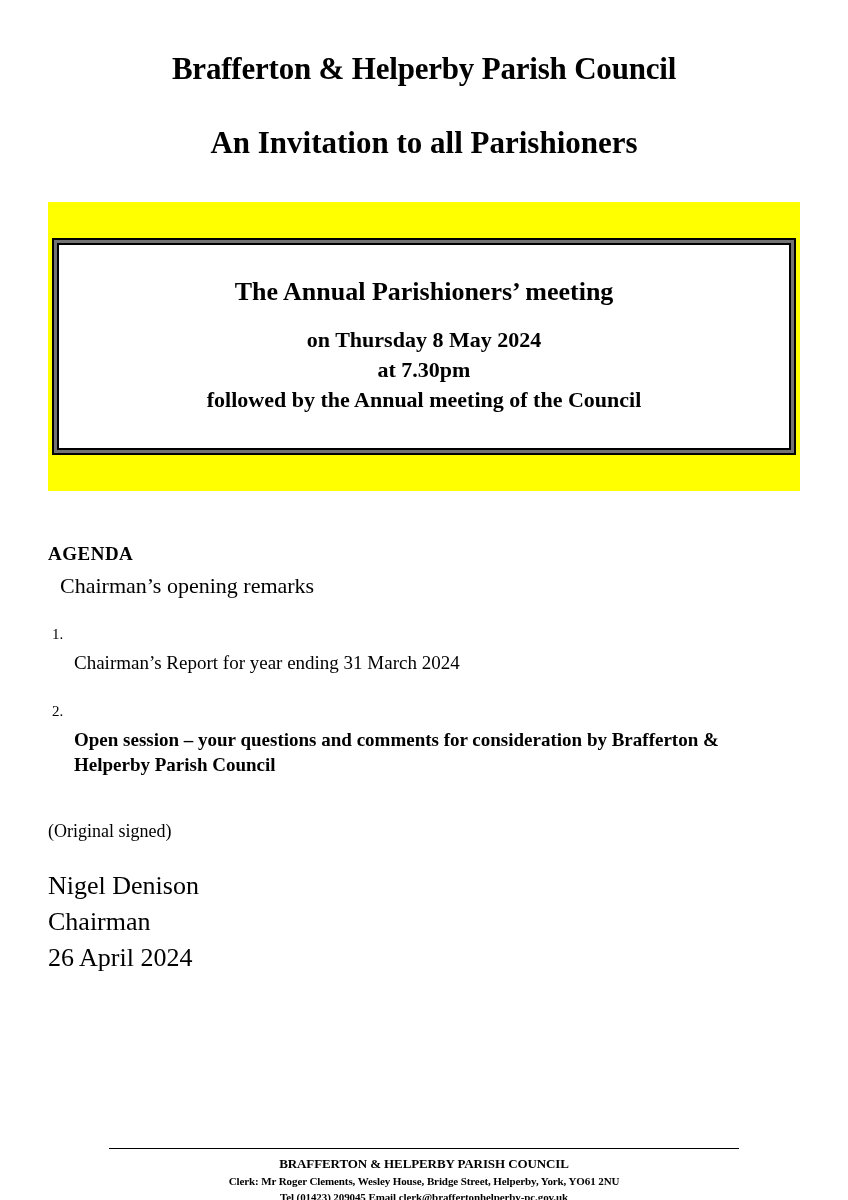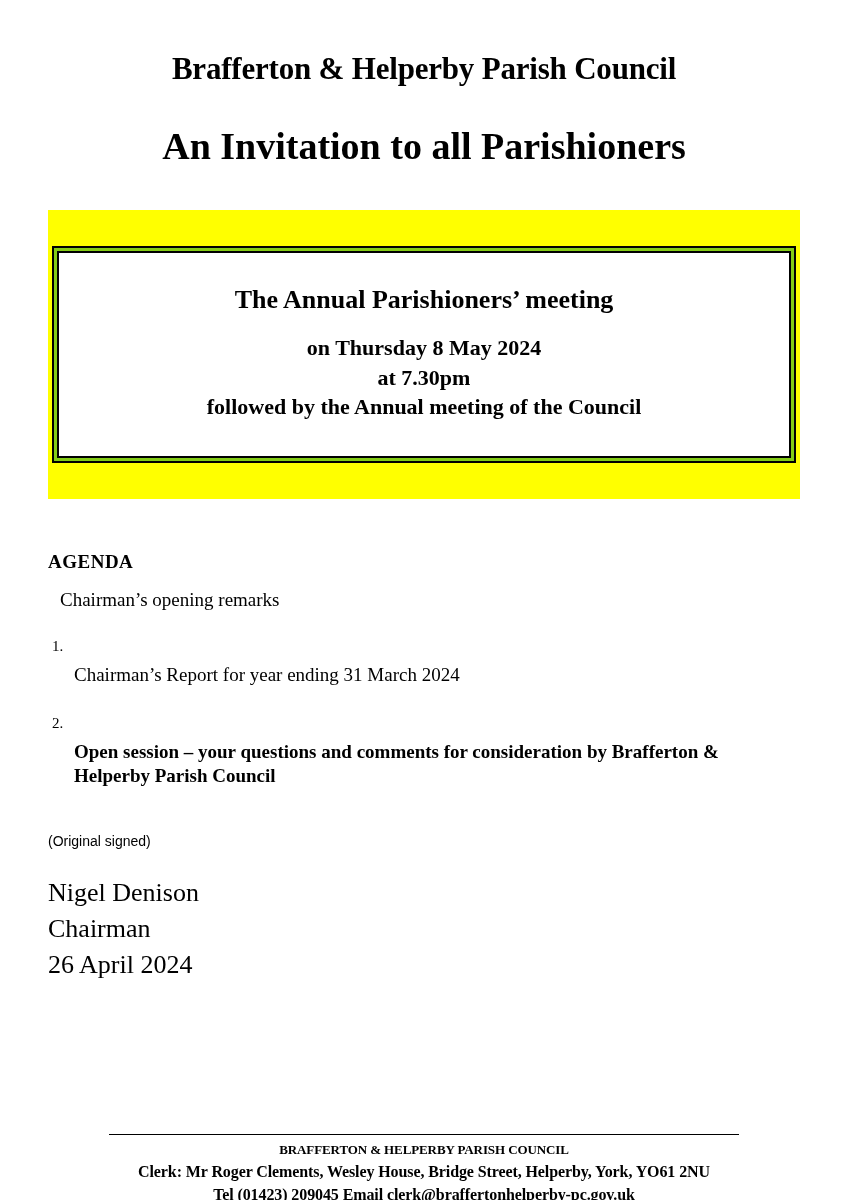--- a/index.html
+++ b/index.html
@@ -29,35 +29,35 @@
     font-weight: bold;
     font-size: 31px;
     letter-spacing: -0.2px;
     margin-top: 52px;
     line-height: 1.1;
   }
   .title-invitation {
     text-align: center;
     font-family: "Liberation Serif", serif;
     font-weight: bold;
-    font-size: 38px;
+    font-size: 31px;
     margin-top: 40px;
     line-height: 1.1;
   }
 
   .notice-outer {
     margin-top: 42px;
     background: #ffff00;
     padding: 36px 0;
     width: 100%;
     box-sizing: border-box;
   }
   .notice-border-1 {
     border: 2px solid #000000;
-    background: #84cc16;
+    background: #737373;
     padding: 3px;
     margin: 0 4px;
   }
   .notice-border-2 {
     border: 2px solid #000000;
     background: #ffffff;
     padding: 32px 20px 34px 20px;
   }
   .notice-heading {
     text-align: center;
@@ -72,22 +72,22 @@
     line-height: 1.35;
   }
 
   .agenda-title {
     font-weight: bold;
     font-size: 19px;
     margin-top: 52px;
     letter-spacing: 0.5px;
   }
   .agenda-opening {
-    font-size: 19px;
-    margin-top: 16px;
+    font-size: 22px;
+    margin-top: 8px;
     padding-left: 12px;
   }
   .agenda-list {
     margin: 22px 0 0 0;
     padding: 0;
     list-style: none;
   }
   .agenda-item {
     display: flex;
     font-size: 19px;
@@ -108,22 +108,22 @@
     margin-top: 30px;
   }
   .agenda-item.bold .agenda-text {
     font-weight: bold;
   }
 
   .signoff {
     margin-top: 44px;
   }
   .signoff-original {
-    font-family: Liberation Sans, sans-serif;
-    font-size: 14px;
+    font-family: Liberation Serif, serif;
+    font-size: 18px;
     margin-bottom: 26px;
   }
   .signoff-line {
     font-size: 26px;
     line-height: 1.38;
   }
 
   .footer {
     position: absolute;
     left: 0;
@@ -137,21 +137,21 @@
     border-top: 1px solid #000000;
     height: 0;
   }
   .footer-line {
     font-size: 13px;
     font-weight: bold;
     line-height: 1.45;
     letter-spacing: -0.1px;
   }
   .footer-line.small {
-    font-size: 16px;
+    font-size: 11px;
   }
 </style>
 </head>
 <body>
 
 <div class="page">
 
   <div class="title-council">Brafferton &amp; Helperby Parish Council</div>
 
   <div class="title-invitation">An Invitation to all Parishioners</div>

